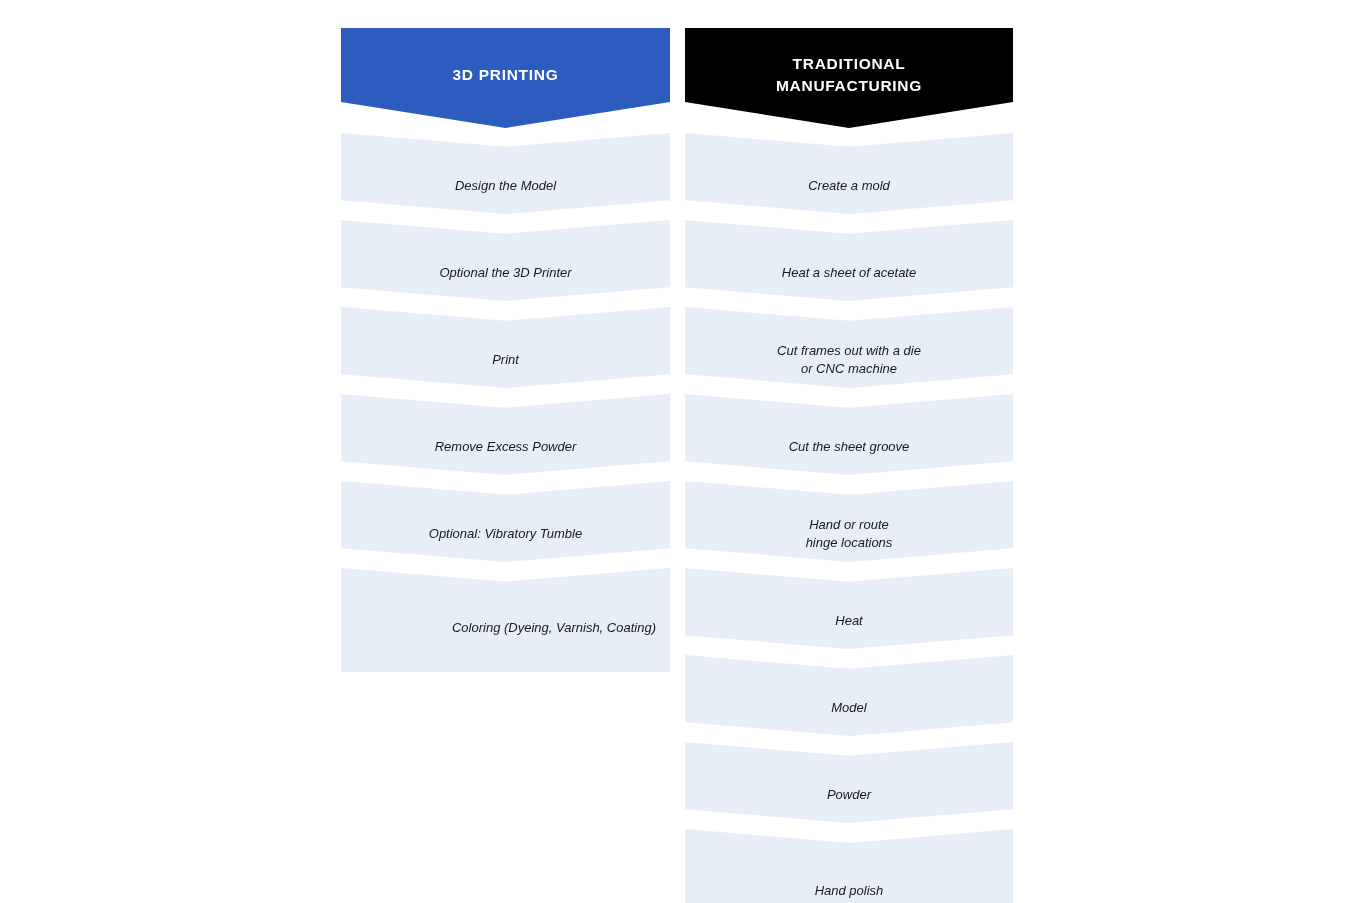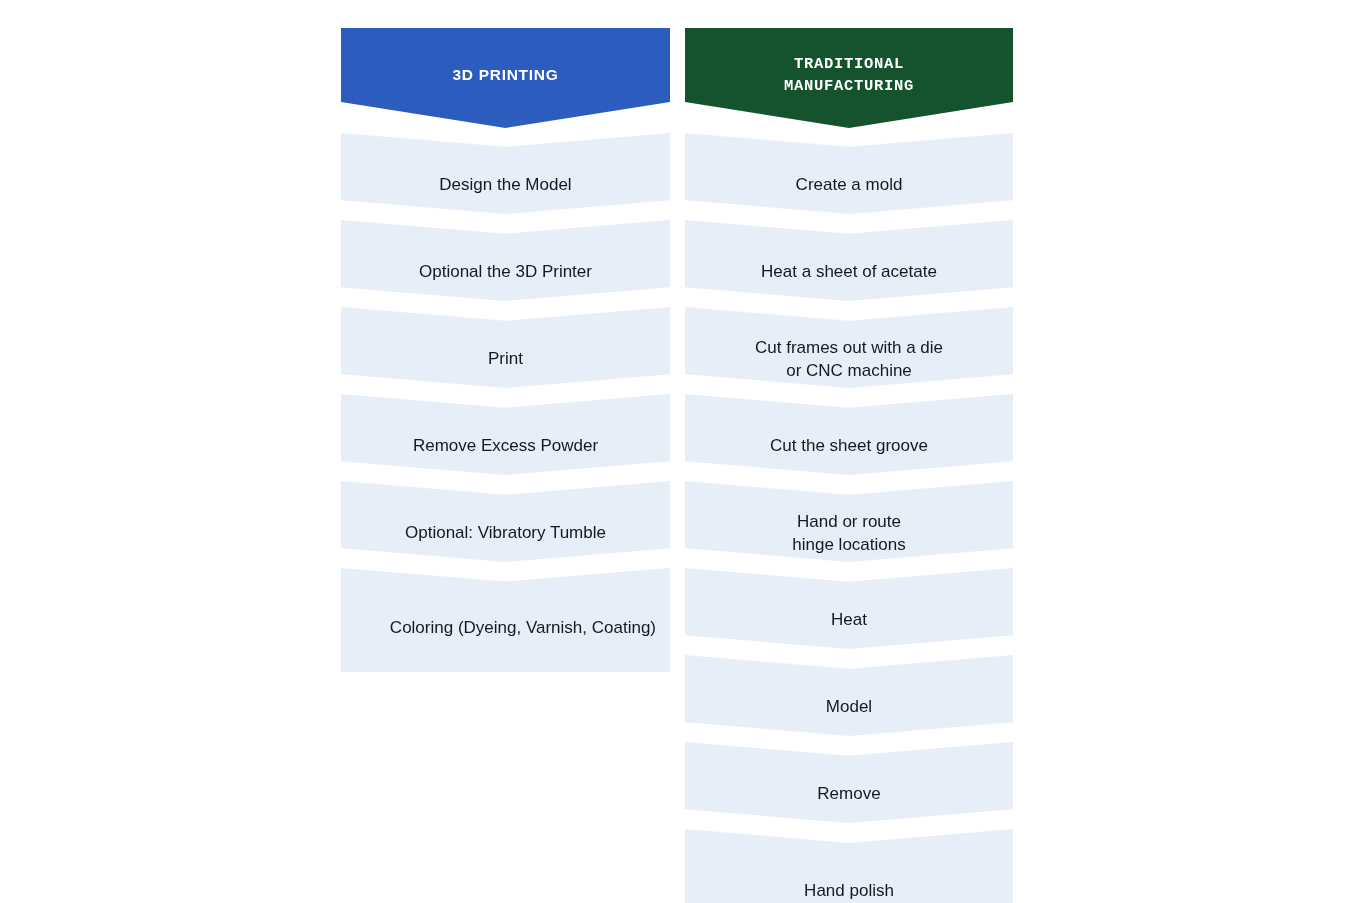--- a/index.html
+++ b/index.html
@@ -45,21 +45,21 @@
     display: flex;
     align-items: flex-start;
     justify-content: center;
     box-sizing: border-box;
     padding-top: 36px;
     -webkit-clip-path: polygon(0 0, 100% 0, 100% 74%, 50% 100%, 0 74%);
     clip-path: polygon(0 0, 100% 0, 100% 74%, 50% 100%, 0 74%);
     margin-bottom: 5px;
   }
   .col-header.dark  { background: #2b5cbe; }
-  .col-header.light { background: #14532d; font-family: Liberation Mono, monospace; }
+  .col-header.light { background: #000000; }
 
   .col-header .title {
     color: #ffffff;
     font-size: 15.5px;
     font-weight: bold;
     letter-spacing: 0.7px;
     line-height: 1.42;
     text-align: center;
     white-space: pre-line;
   }
@@ -81,27 +81,28 @@
   }
   .step.last {
     
     -webkit-clip-path: polygon(0 0, 50% 13%, 100% 0, 100% 100%, 0 100%);
     clip-path: polygon(0 0, 50% 13%, 100% 0, 100% 100%, 0 100%);
     margin-bottom: 0;
   }
 
   .step .step-label {
     color: #16191d;
-    font-size: 17px;
+    font-size: 13px;
     line-height: 1.33;
     text-align: center;
     white-space: pre-line;
     padding: 0 14px;
     position: relative;
     top: 12px;
+    font-style: italic;
   }
   .step.last .step-label { top: 8px; }
 
   
   .column.left  .step { height: 81px; }
   .column.left  .step.last { height: 104px; justify-content: flex-end; }
 
   
   .column.right .step { height: 81px; }
   .column.right .step.last { height: 108px; }
@@ -174,21 +175,21 @@
 
     <div class="step">
       <span class="step-label">Heat</span>
     </div>
 
     <div class="step">
       <span class="step-label">Model</span>
     </div>
 
     <div class="step">
-      <span class="step-label">Remove</span>
+      <span class="step-label">Powder</span>
     </div>
 
     <div class="step last">
       <span class="step-label">Hand polish</span>
     </div>
 
   </div>
 
 </div>
 

